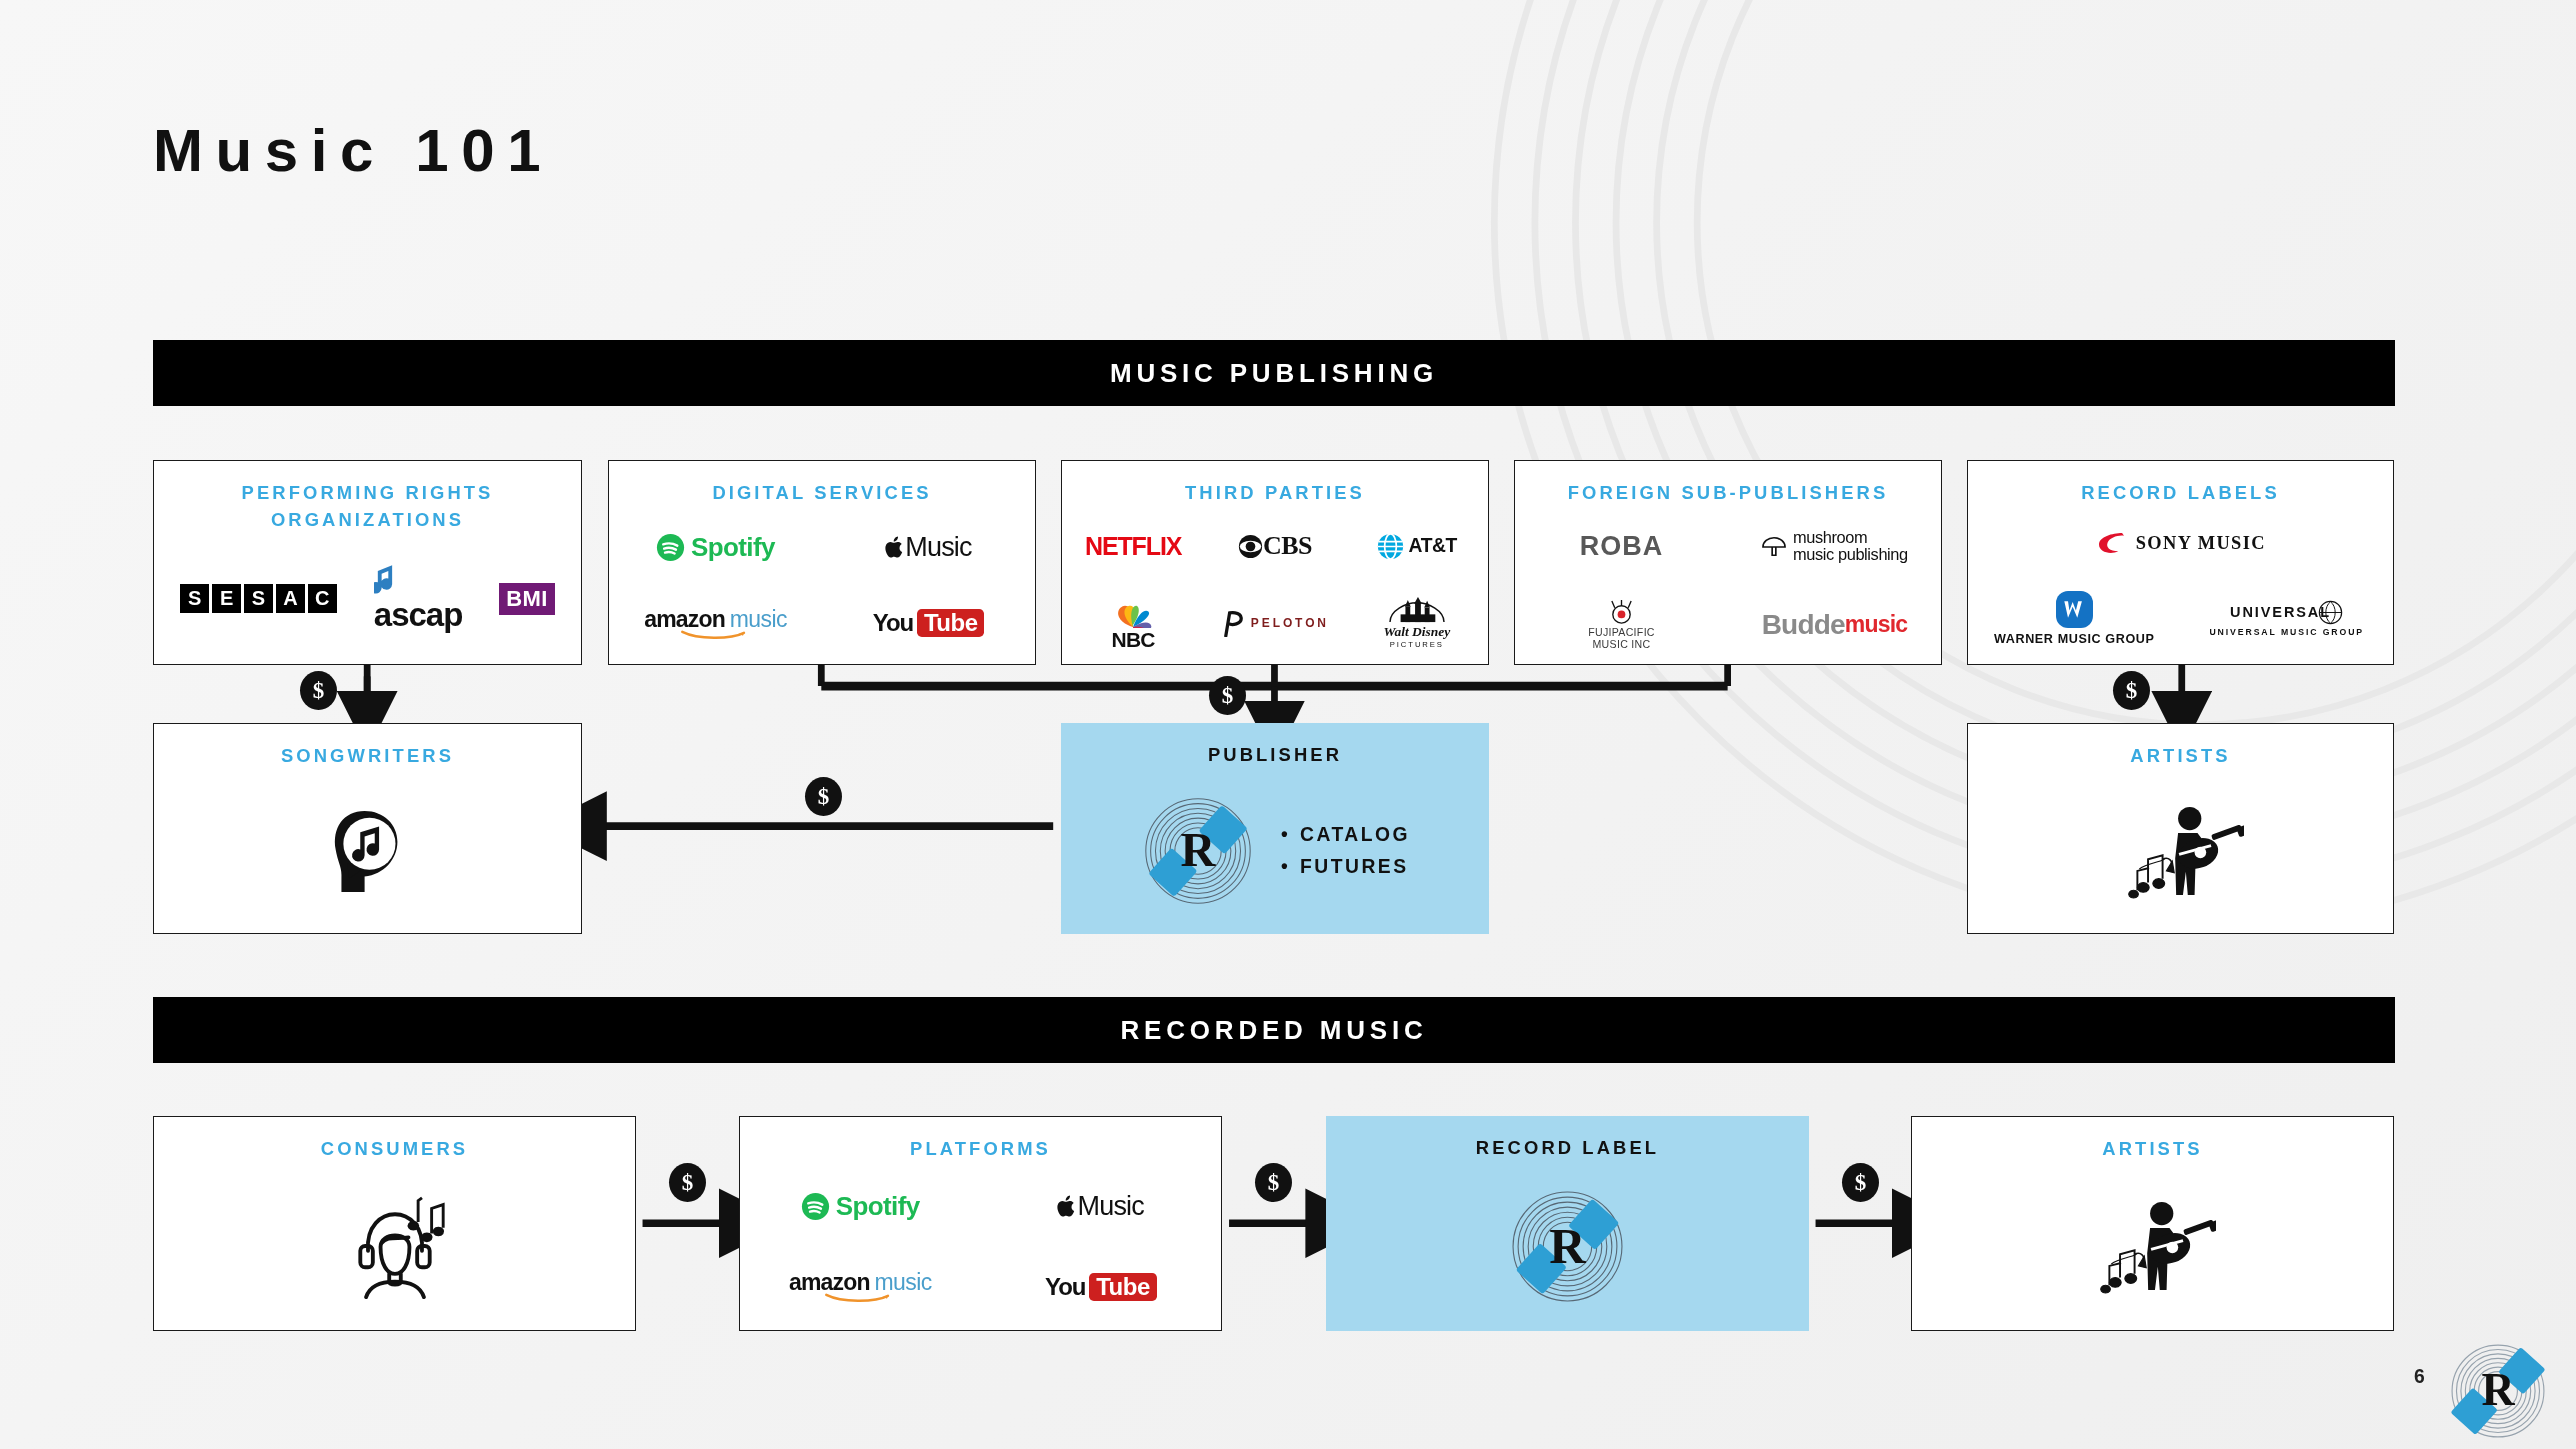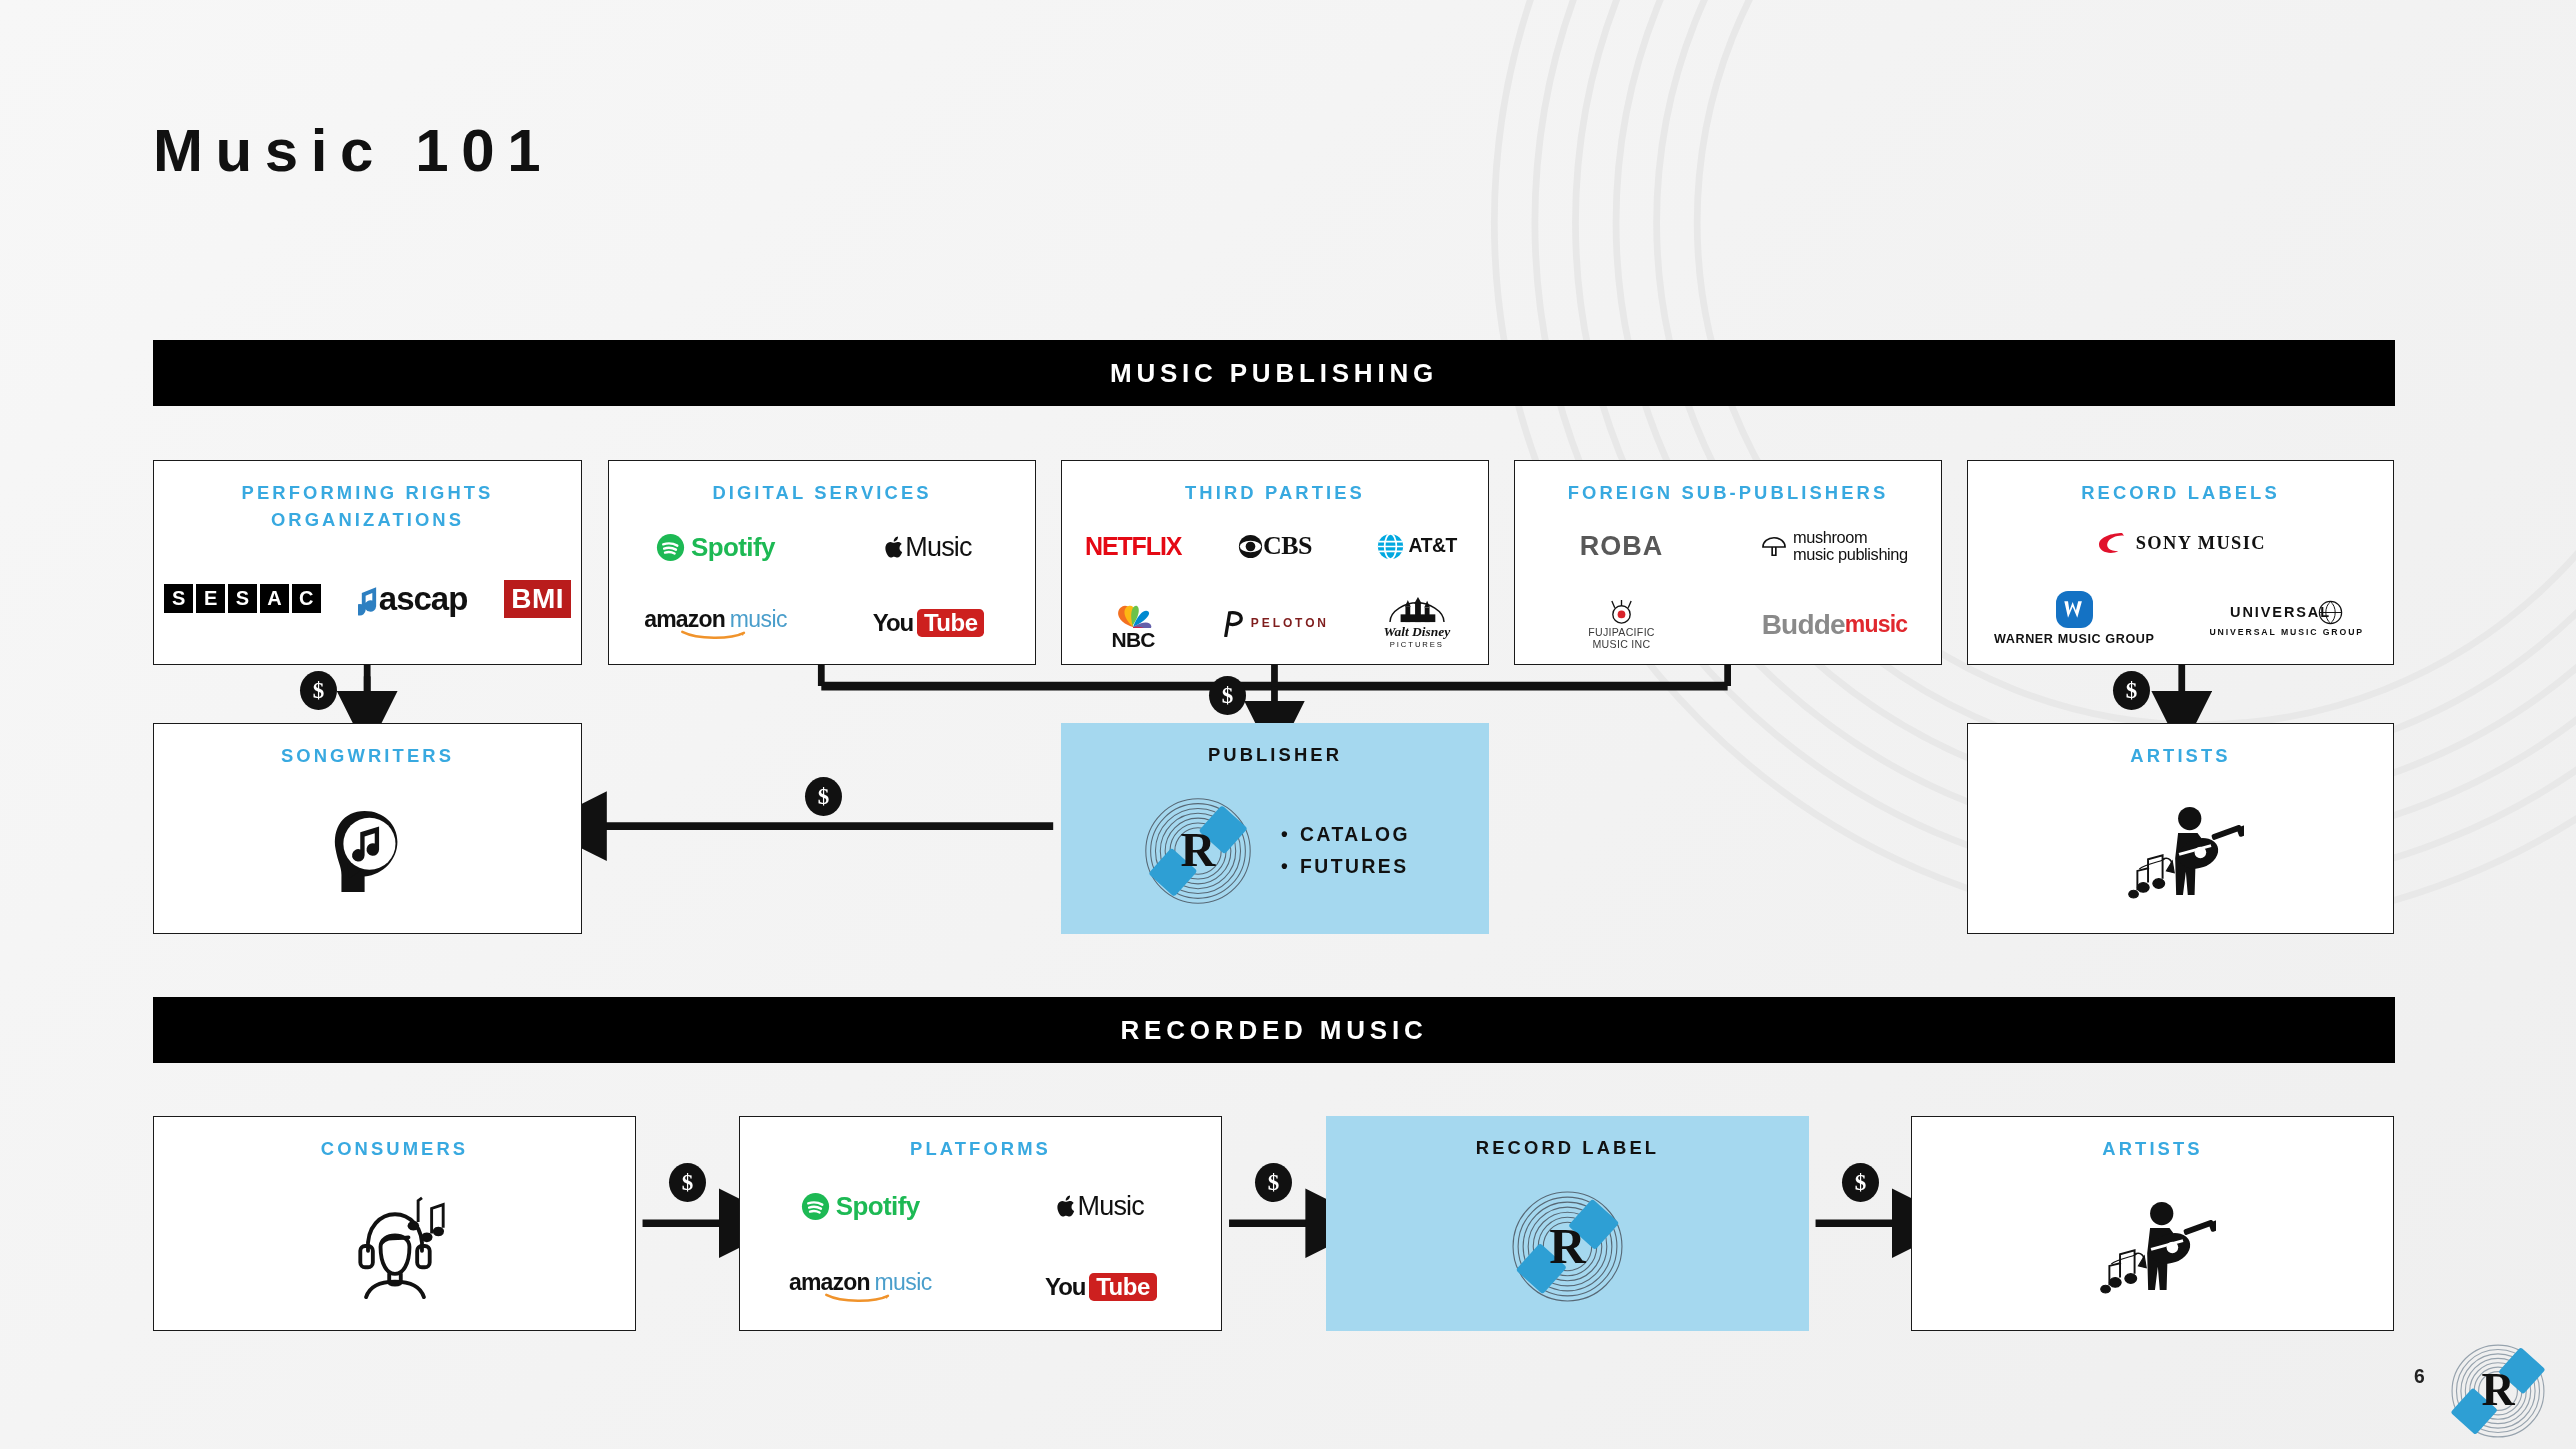--- a/index.html
+++ b/index.html
@@ -95,21 +95,21 @@
   .footlogo { position:absolute; left:2445px; top:1338px; width:106px; height:106px; }
 
   
   .sesac { display:flex; gap:2.9px; }
   .sesac span {
     width:29px;height:29px;background:#000;color:#fff;
     display:flex;align-items:center;justify-content:center;
     font-size:20px;font-weight:700;
   }
   .ascap-txt { font-size:33px; font-weight:700; color:#111; letter-spacing:-1px; }
-  .bmi-box { background:#b91c1c; padding:2.9px 6.8px; color:#fff; font-size:28px; font-weight:700; letter-spacing:0.5px; }
+  .bmi-box { background:#701a75; padding:2.9px 6.8px; color:#fff; font-size:22px; font-weight:700; letter-spacing:0.5px; }
   .spotify-txt { color:#1db954; font-size:26px; font-weight:700; letter-spacing:-0.6px; }
   .applemusic-txt { color:#111; font-size:27px; font-weight:500; letter-spacing:-0.8px; }
   .amazon-a { color:#111; font-size:23px; font-weight:700; letter-spacing:-0.8px;text-align:right; }
   .amazon-m { color:#4a9ecb; font-size:23px; font-weight:400; letter-spacing:-0.6px; }
   .yt-you { color:#111; font-size:24px; font-weight:700; letter-spacing:-1px; }
   .yt-tube { background:#cd201f; color:#fff; font-size:24px; font-weight:700; padding:0px 6.8px; border-radius:4.8px; letter-spacing:-0.5px; }
   .netflix-txt { color:#e50914; font-size:25px; font-weight:700; letter-spacing:-1.1px; }
   .cbs-txt { color:#111; font-size:26px; font-weight:700; font-family:"Liberation Serif",serif; letter-spacing:-0.6px; }
   .att-txt { color:#111; font-size:19.3px; font-weight:700; letter-spacing:-0.4px; }
   .nbc-txt { color:#111; font-size:21px; font-weight:700; letter-spacing:-0.8px; }
@@ -154,21 +154,21 @@
       <div class="box-title">PERFORMING RIGHTS ORGANIZATIONS</div>
       <div class="logos">
         <div class="logo" style="width:100%;gap:37px;">
           <span class="sesac">
             <span>S</span>
             <span>E</span>
             <span>S</span>
             <span>A</span>
             <span>C</span>
           </span>
-          <span style="display:flex;align-items:flex-end;">
+          <span style="display:flex;align-items:flex-start;flex-direction:column;">
             <svg width="21" height="33" viewBox="0 0 22 34">
               <path d="M19 2 L19 22 A6 6 0 1 1 15 16 L15 8 L8 11 L8 26 A6 6 0 1 1 4 20 L4 8 Z" fill="#2d7fc1"></path>
             </svg>
             <span class="ascap-txt">ascap</span>
           </span>
           <span class="bmi-box">BMI</span>
         </div>
       </div>
     </div>
 

